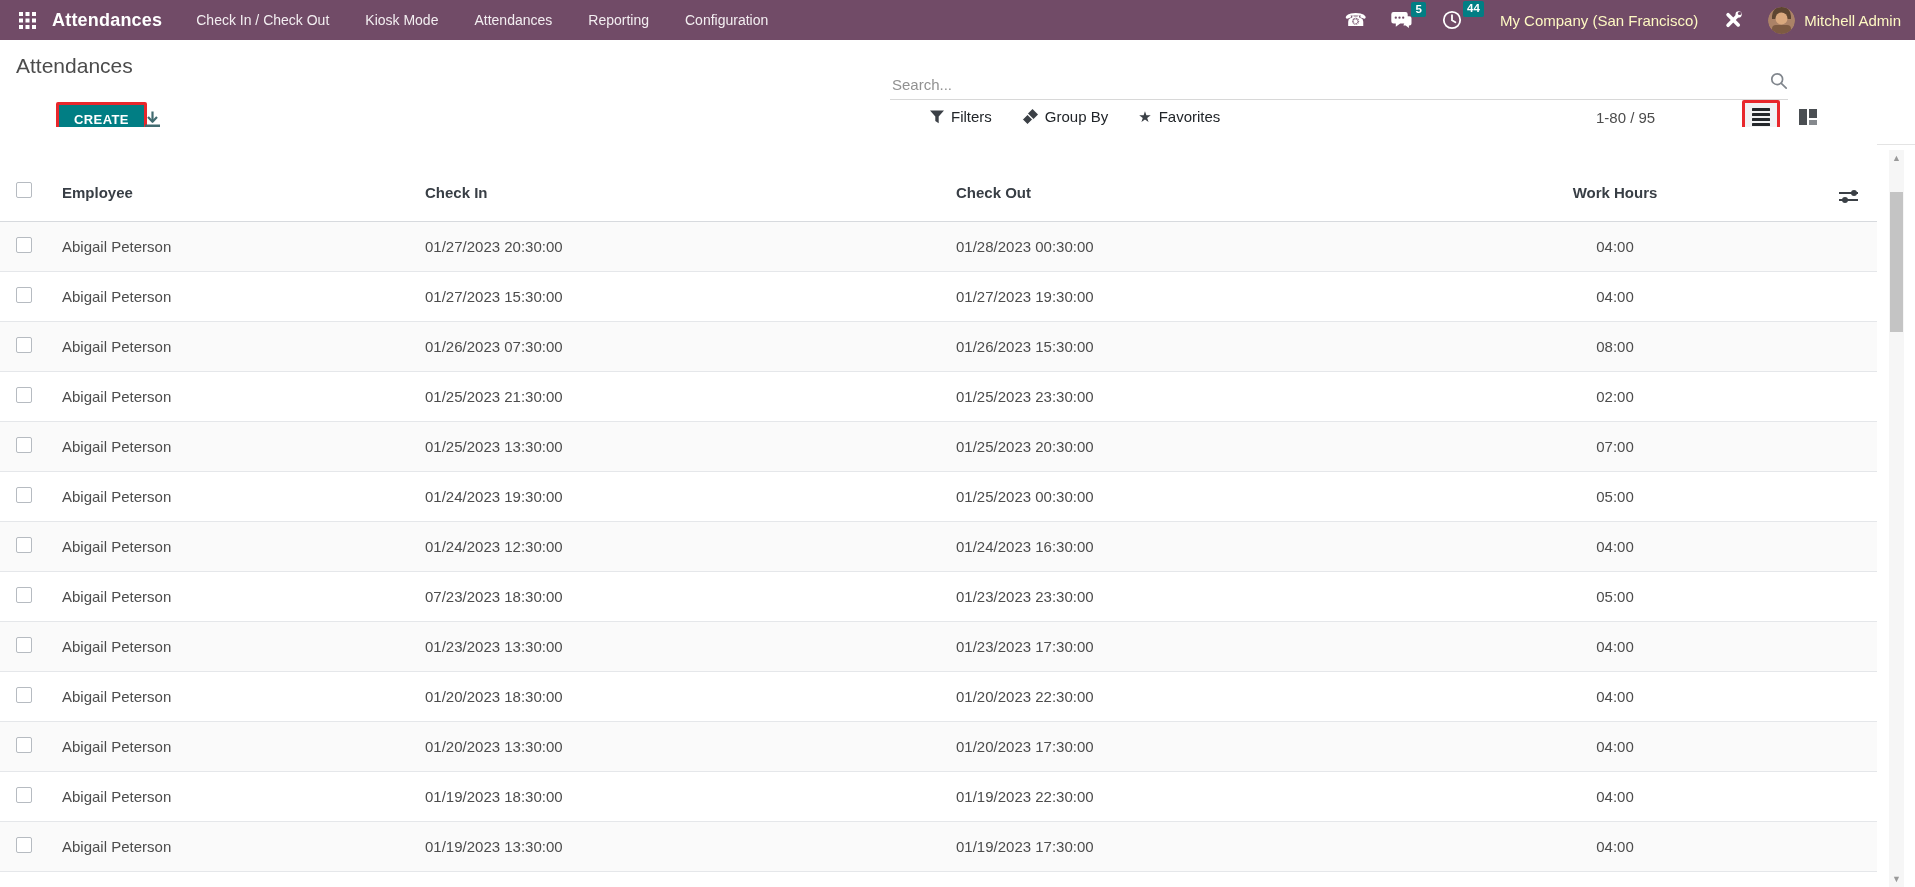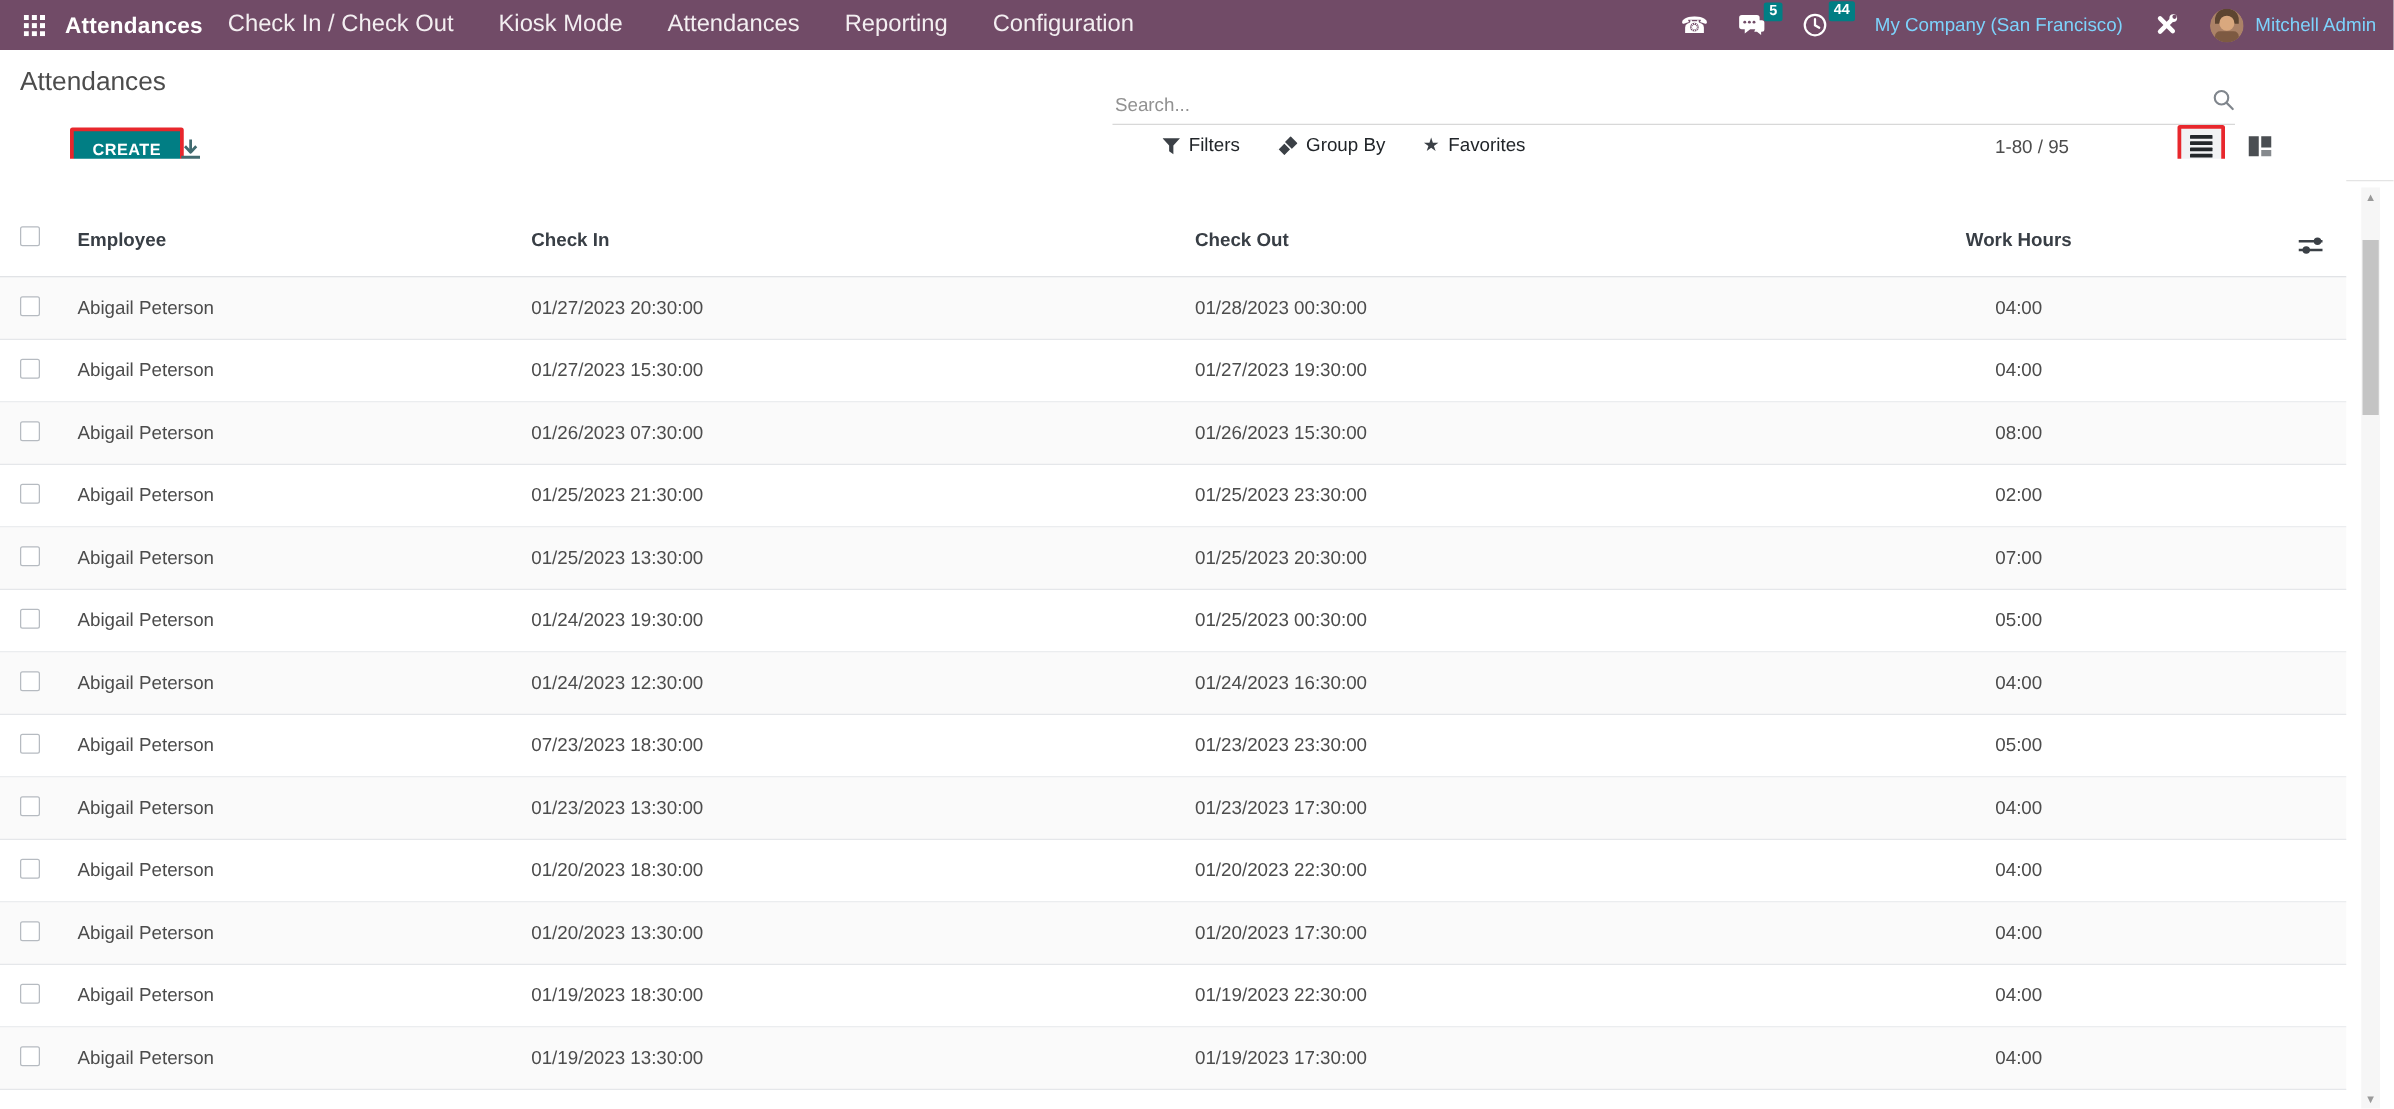--- a/index.html
+++ b/index.html
@@ -16,31 +16,31 @@
   }
   
   .topbar{
     position:absolute;top:0;left:0;width:1915px;height:40px;
     background:var(--purple);display:flex;align-items:center;color:#fff;
     padding:0 14px;
   }
   .tb-left{display:flex;align-items:center;}
   .apps-btn{display:flex;align-items:center;justify-content:center;width:26px;height:26px;cursor:pointer;}
   .app-name{font-size:18px;font-weight:700;margin-left:12px;letter-spacing:.2px;cursor:pointer;}
-  .tb-menu{display:flex;gap:36px;margin-left:20px;font-size:19px;}
+  .tb-menu{display:flex;gap:36px;margin-left:34px;font-size:14px;}
   .tb-menu span{cursor:pointer;color:#f3eef1;}
   .tb-right{margin-left:auto;display:flex;align-items:center;gap:24px;font-size:15px;}
   .icon-wrap{position:relative;display:flex;align-items:center;cursor:pointer;}
   .badge{
     position:absolute;top:-9px;right:-14px;background:var(--teal);color:#fff;
     font-size:11.5px;font-weight:700;padding:1px 4px;border-radius:2px;line-height:1.2;
   }
   .badge-wide{right:-22px;}
   .phone-glyph{font-size:18px;line-height:1;color:#fff;}
-  .company-name,.user-name{color:#7dd3fc;cursor:pointer;white-space:nowrap;}
+  .company-name,.user-name{color:#fef9c3;cursor:pointer;white-space:nowrap;}
   .company-name{margin-left:14px;}
   .avatar{width:27px;height:27px;border-radius:50%;overflow:hidden;display:block;cursor:pointer;}
   .user-cluster{display:flex;align-items:center;gap:9px;cursor:pointer;}
   
   .control-panel{
     position:absolute;top:40px;left:0;width:1915px;height:105px;background:#fff;
     border-bottom:1px solid #e4e4e4;
   }
   .page-title{
     position:absolute;left:16px;top:14px;margin:0;font-size:21px;font-weight:400;color:#4c4c4c;

